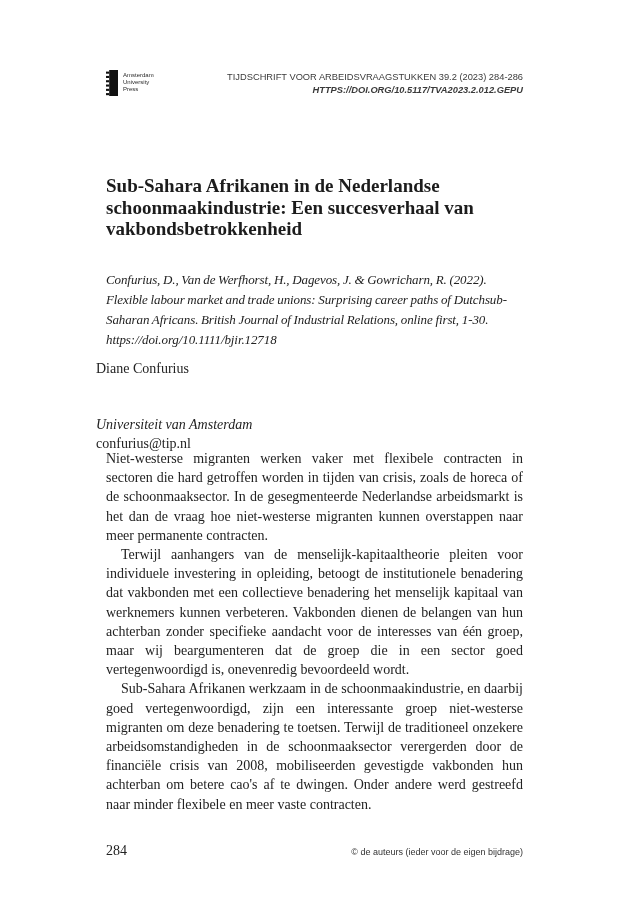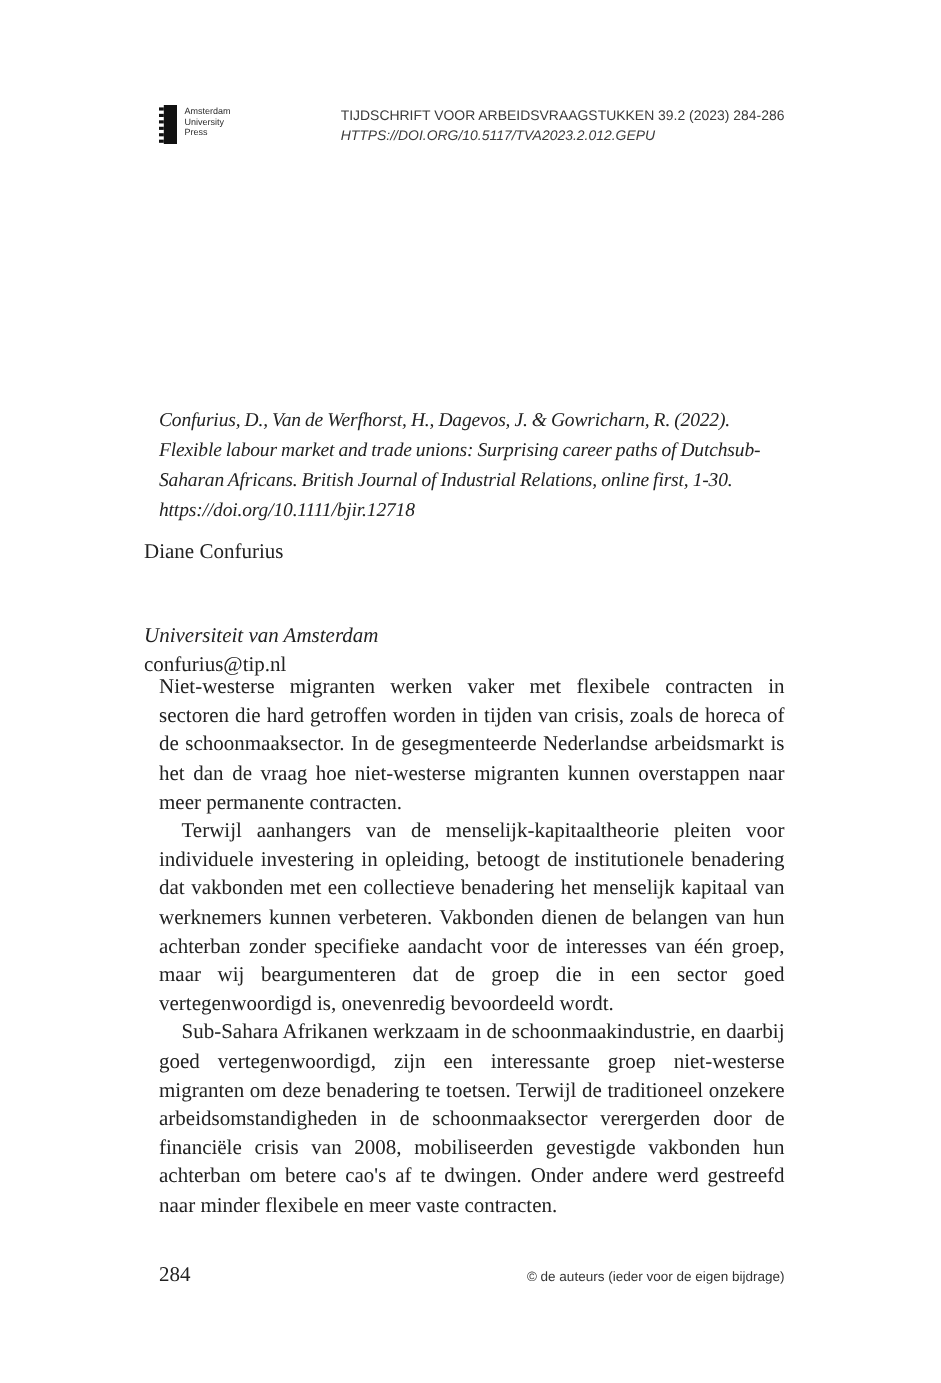--- a/index.html
+++ b/index.html
@@ -27,27 +27,28 @@
   .logo-mark { width: 12px; height: 26px; display: block; }
   .logo-text {
     font-family: "Liberation Sans", sans-serif;
     font-size: 6px;
     line-height: 7px;
     color: #2b2b2b;
     padding-top: 2px;
     white-space: pre-line;
   }
   .journal-info {
+    text-align: right;
     font-family: "Liberation Sans", sans-serif;
     font-size: 9.3px;
     line-height: 12.5px;
     color: #3a3a3a;
     padding-top: 1px;
   }
-  .doi-line { font-style: italic; }
+  .doi-line { font-style: italic; font-weight: bold; }
 
   
   .section-heading {
     position: absolute;
     top: 122px;
     left: 106px;
     margin: 0;
     font-size: 18px;
     font-weight: 700;
     letter-spacing: 0.2px;
@@ -147,20 +148,23 @@
 University
 Press</div>
     </div>
     <div class="journal-info">
       <div class="journal-line">TIJDSCHRIFT VOOR ARBEIDSVRAAGSTUKKEN 39.2 (2023) 284-286</div>
       <div class="doi-line">HTTPS://DOI.ORG/10.5117/TVA2023.2.012.GEPU</div>
     </div>
   </header>
 
 
+  <h1 class="article-title">Sub-Sahara Afrikanen in de Nederlandse
+schoonmaakindustrie: Een succesverhaal van
+vakbondsbetrokkenheid</h1>
 
   <div class="citation">Confurius, D., Van de Werfhorst, H., Dagevos, J. &amp; Gowricharn, R. (2022).
 Flexible labour market and trade unions: Surprising career paths of Dutchsub-
 Saharan Africans. British Journal of Industrial Relations, online first, 1-30.
 https://doi.org/10.1111/bjir.12718</div>
 
   <div class="author-block">
     <div class="author-name">Diane Confurius</div>
     <div class="author-affiliation">Universiteit van Amsterdam</div>
     <div class="author-email">confurius@tip.nl</div>

